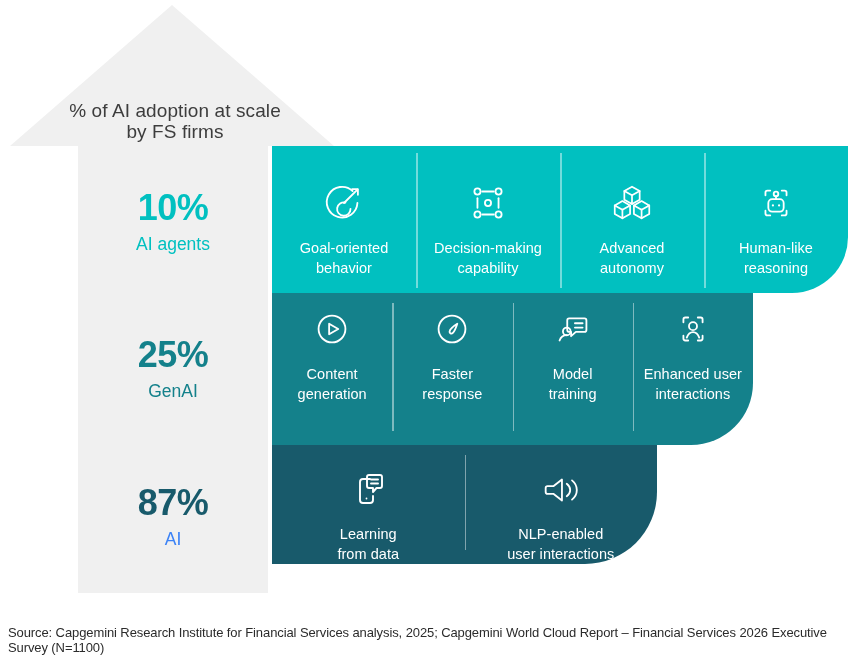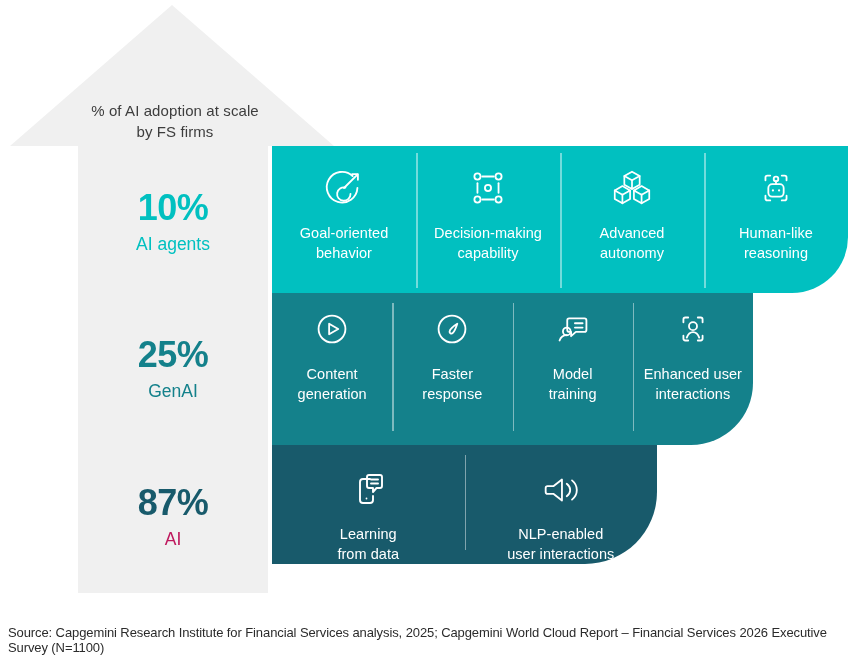--- a/index.html
+++ b/index.html
@@ -46,21 +46,21 @@
     background: #f0f0f0;
   }
 
   
   .arrow-caption {
     position: absolute;
     left: 52px;
     top: 100px;
     width: 246px;
     text-align: center;
-    font-size: 15px;
+    font-size: 19px;
     line-height: 21px;
     color: #3d3d3d;
     letter-spacing: 0.1px;
   }
 
   
   .stat {
     position: absolute;
     width: 230px;
     left: 58px;
@@ -141,21 +141,21 @@
     display: block;
   }
   .cell-label {
     color: #ffffff;
     font-size: 14.5px;
     line-height: 19.5px;
     text-align: center;
     letter-spacing: 0.05px;
     padding: 0 6px;
   }
-  #band-0 .cell { padding-top: 14px; }
+  #band-0 .cell { padding-top: 14px; justify-content: center; }
   #band-1 .cell { }
   #band-2 .cell { padding-top: 18px; }
   #band-2 .cell + .cell::before { top: 10px; bottom: 14px; }
   #band-1 .cell + .cell::before { top: 10px; bottom: 14px; }
 
   
   .source {
     position: absolute;
     left: 8px;
     top: 625px;
@@ -183,21 +183,21 @@
   <div class="stat" id="stat-0">
     <div class="stat-value" style="color: rgb(1, 192, 192);">10%</div>
     <div class="stat-label" style="color: rgb(1, 192, 192);">AI agents</div>
   </div>
   <div class="stat" id="stat-1">
     <div class="stat-value" style="color: rgb(20, 129, 139);">25%</div>
     <div class="stat-label" style="color: rgb(20, 129, 139);">GenAI</div>
   </div>
   <div class="stat" id="stat-2">
     <div class="stat-value" style="color: rgb(24, 90, 107);">87%</div>
-    <div class="stat-label" style="color: #be185d;">AI</div>
+    <div class="stat-label" style="color: #3b82f6;">AI</div>
   </div>
 
   <div class="band" id="band-0">
 
     <div class="cell">
       <div class="cell-icon">
         <svg width="46" height="46" viewBox="0 0 48 48" fill="none" stroke="#ffffff" stroke-width="1.9" stroke-linecap="round" stroke-linejoin="round">
           <path d="M33 11.5A16 16 0 1 0 38 24"></path>
           <path d="M25.5 23.5a7 7 0 1 0 5.3 6.6"></path>
           <path d="M24 24 38 10"></path>

